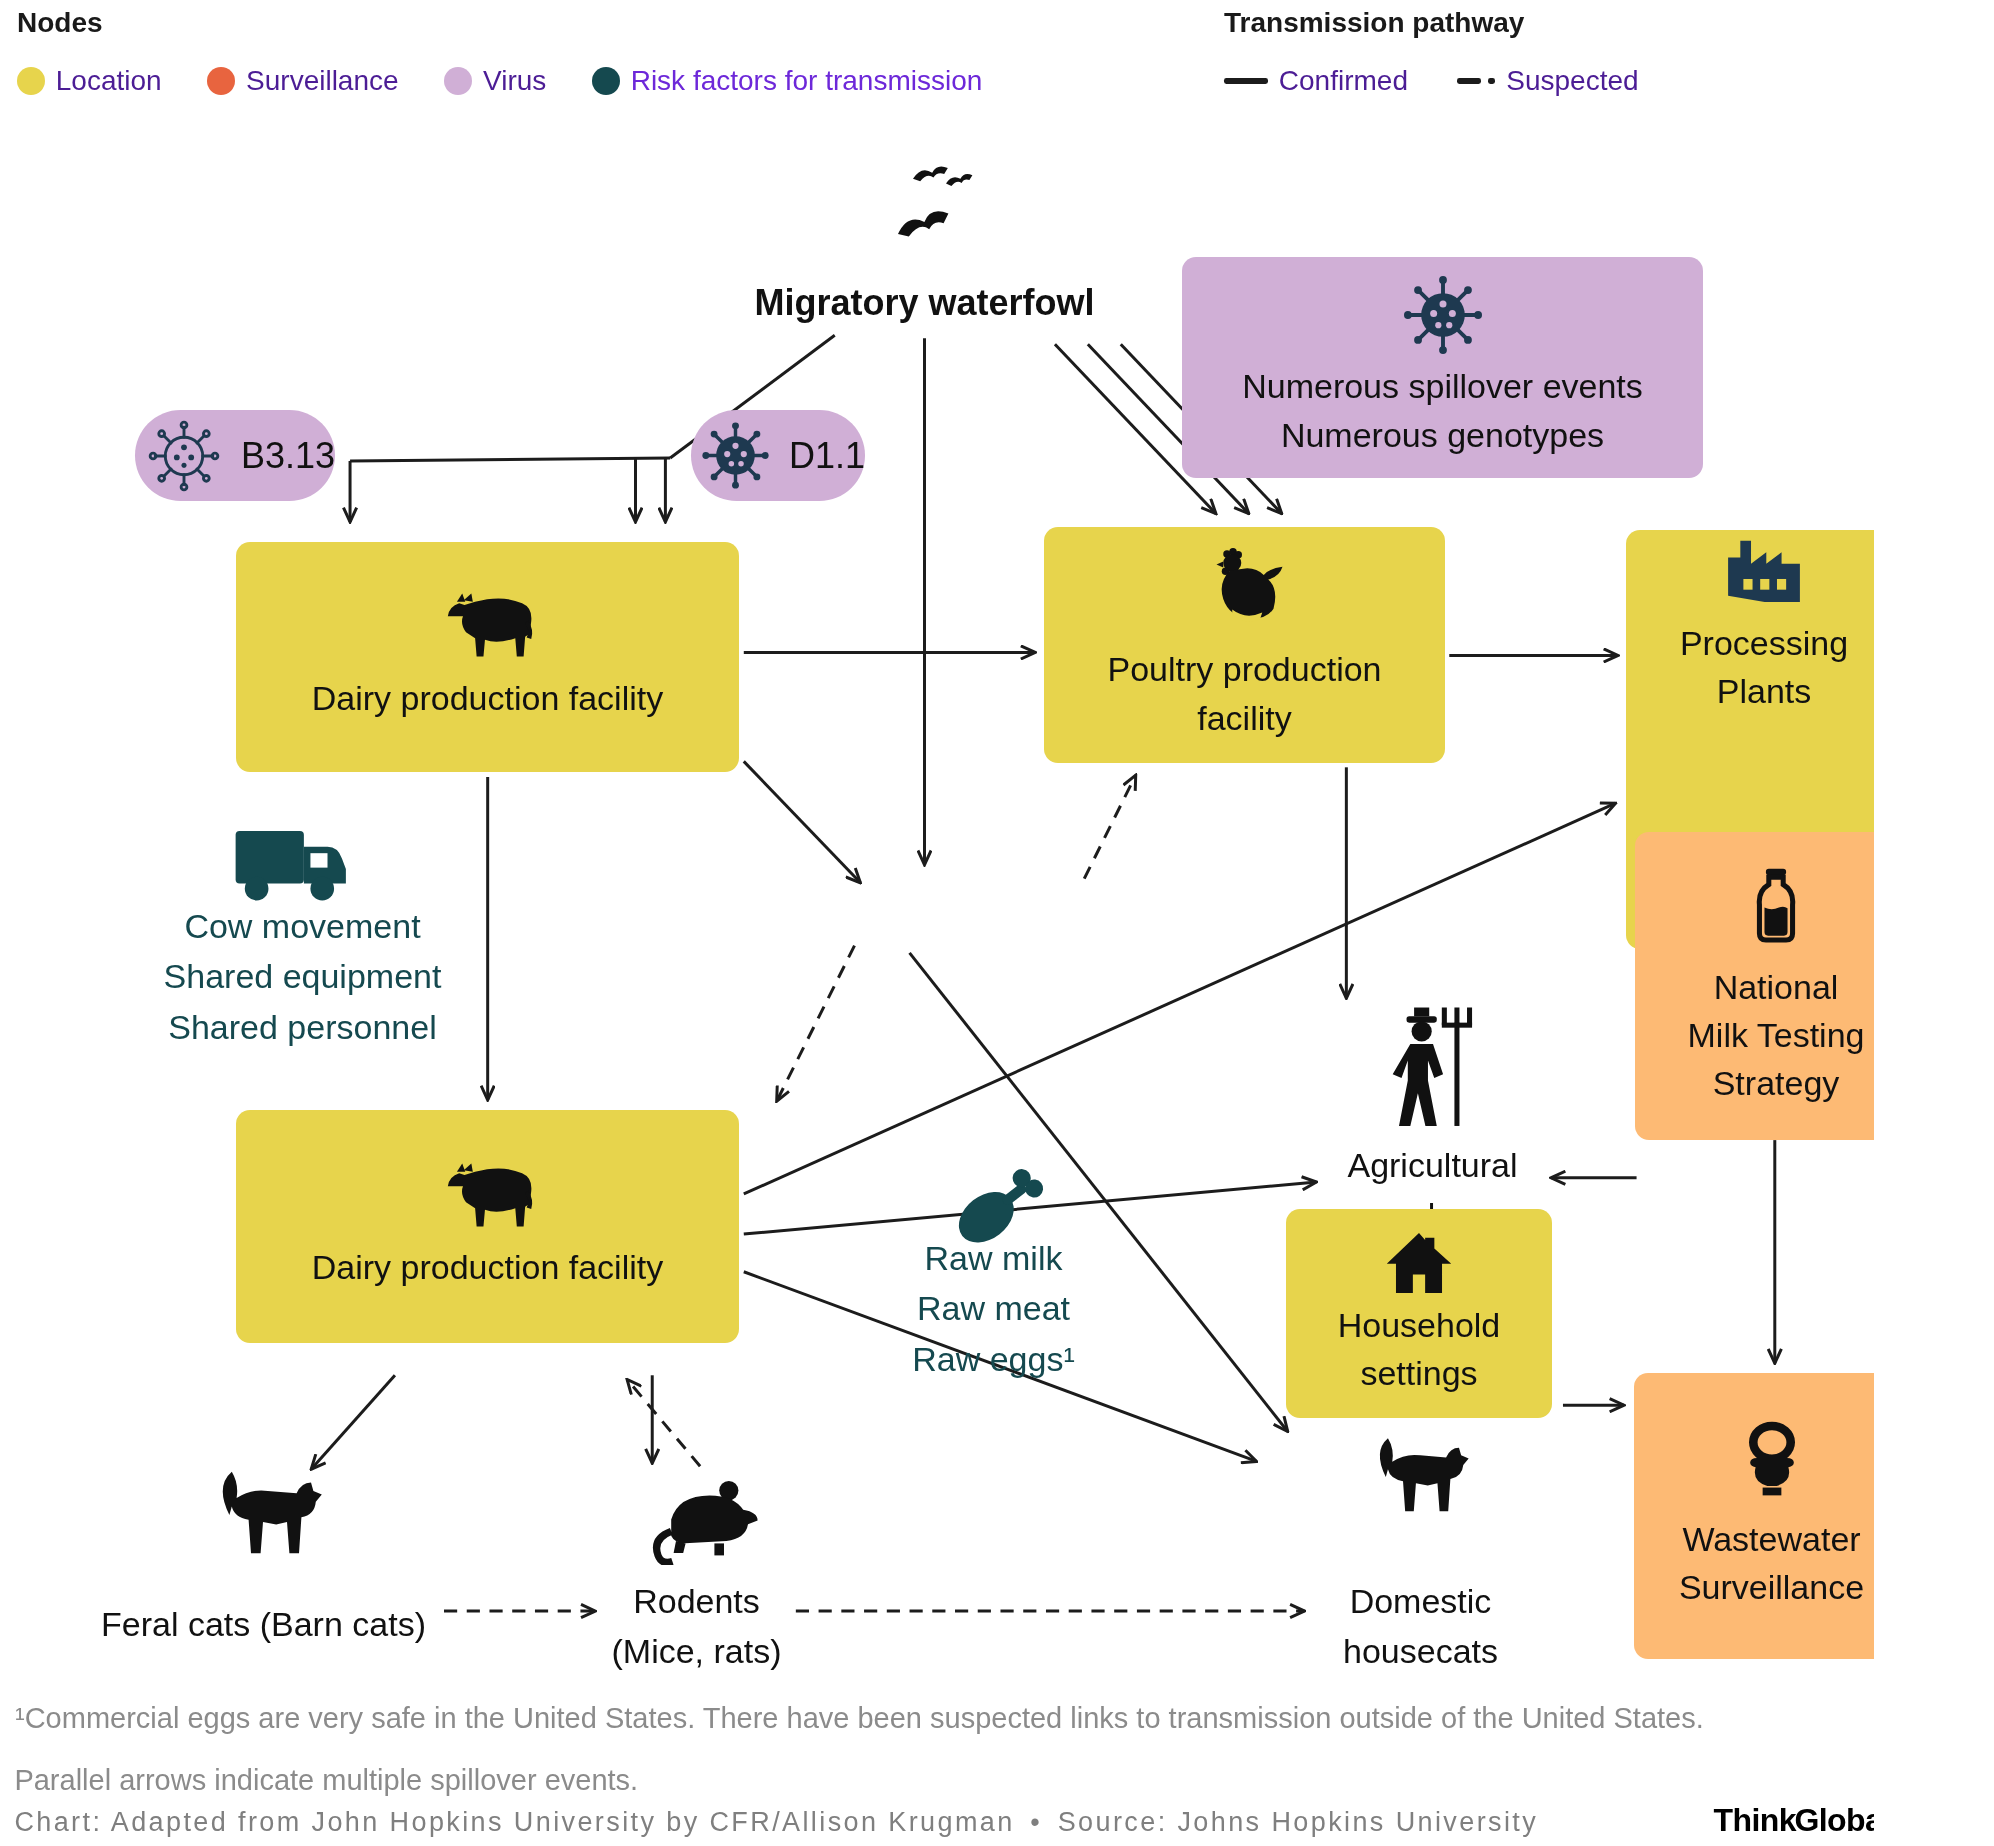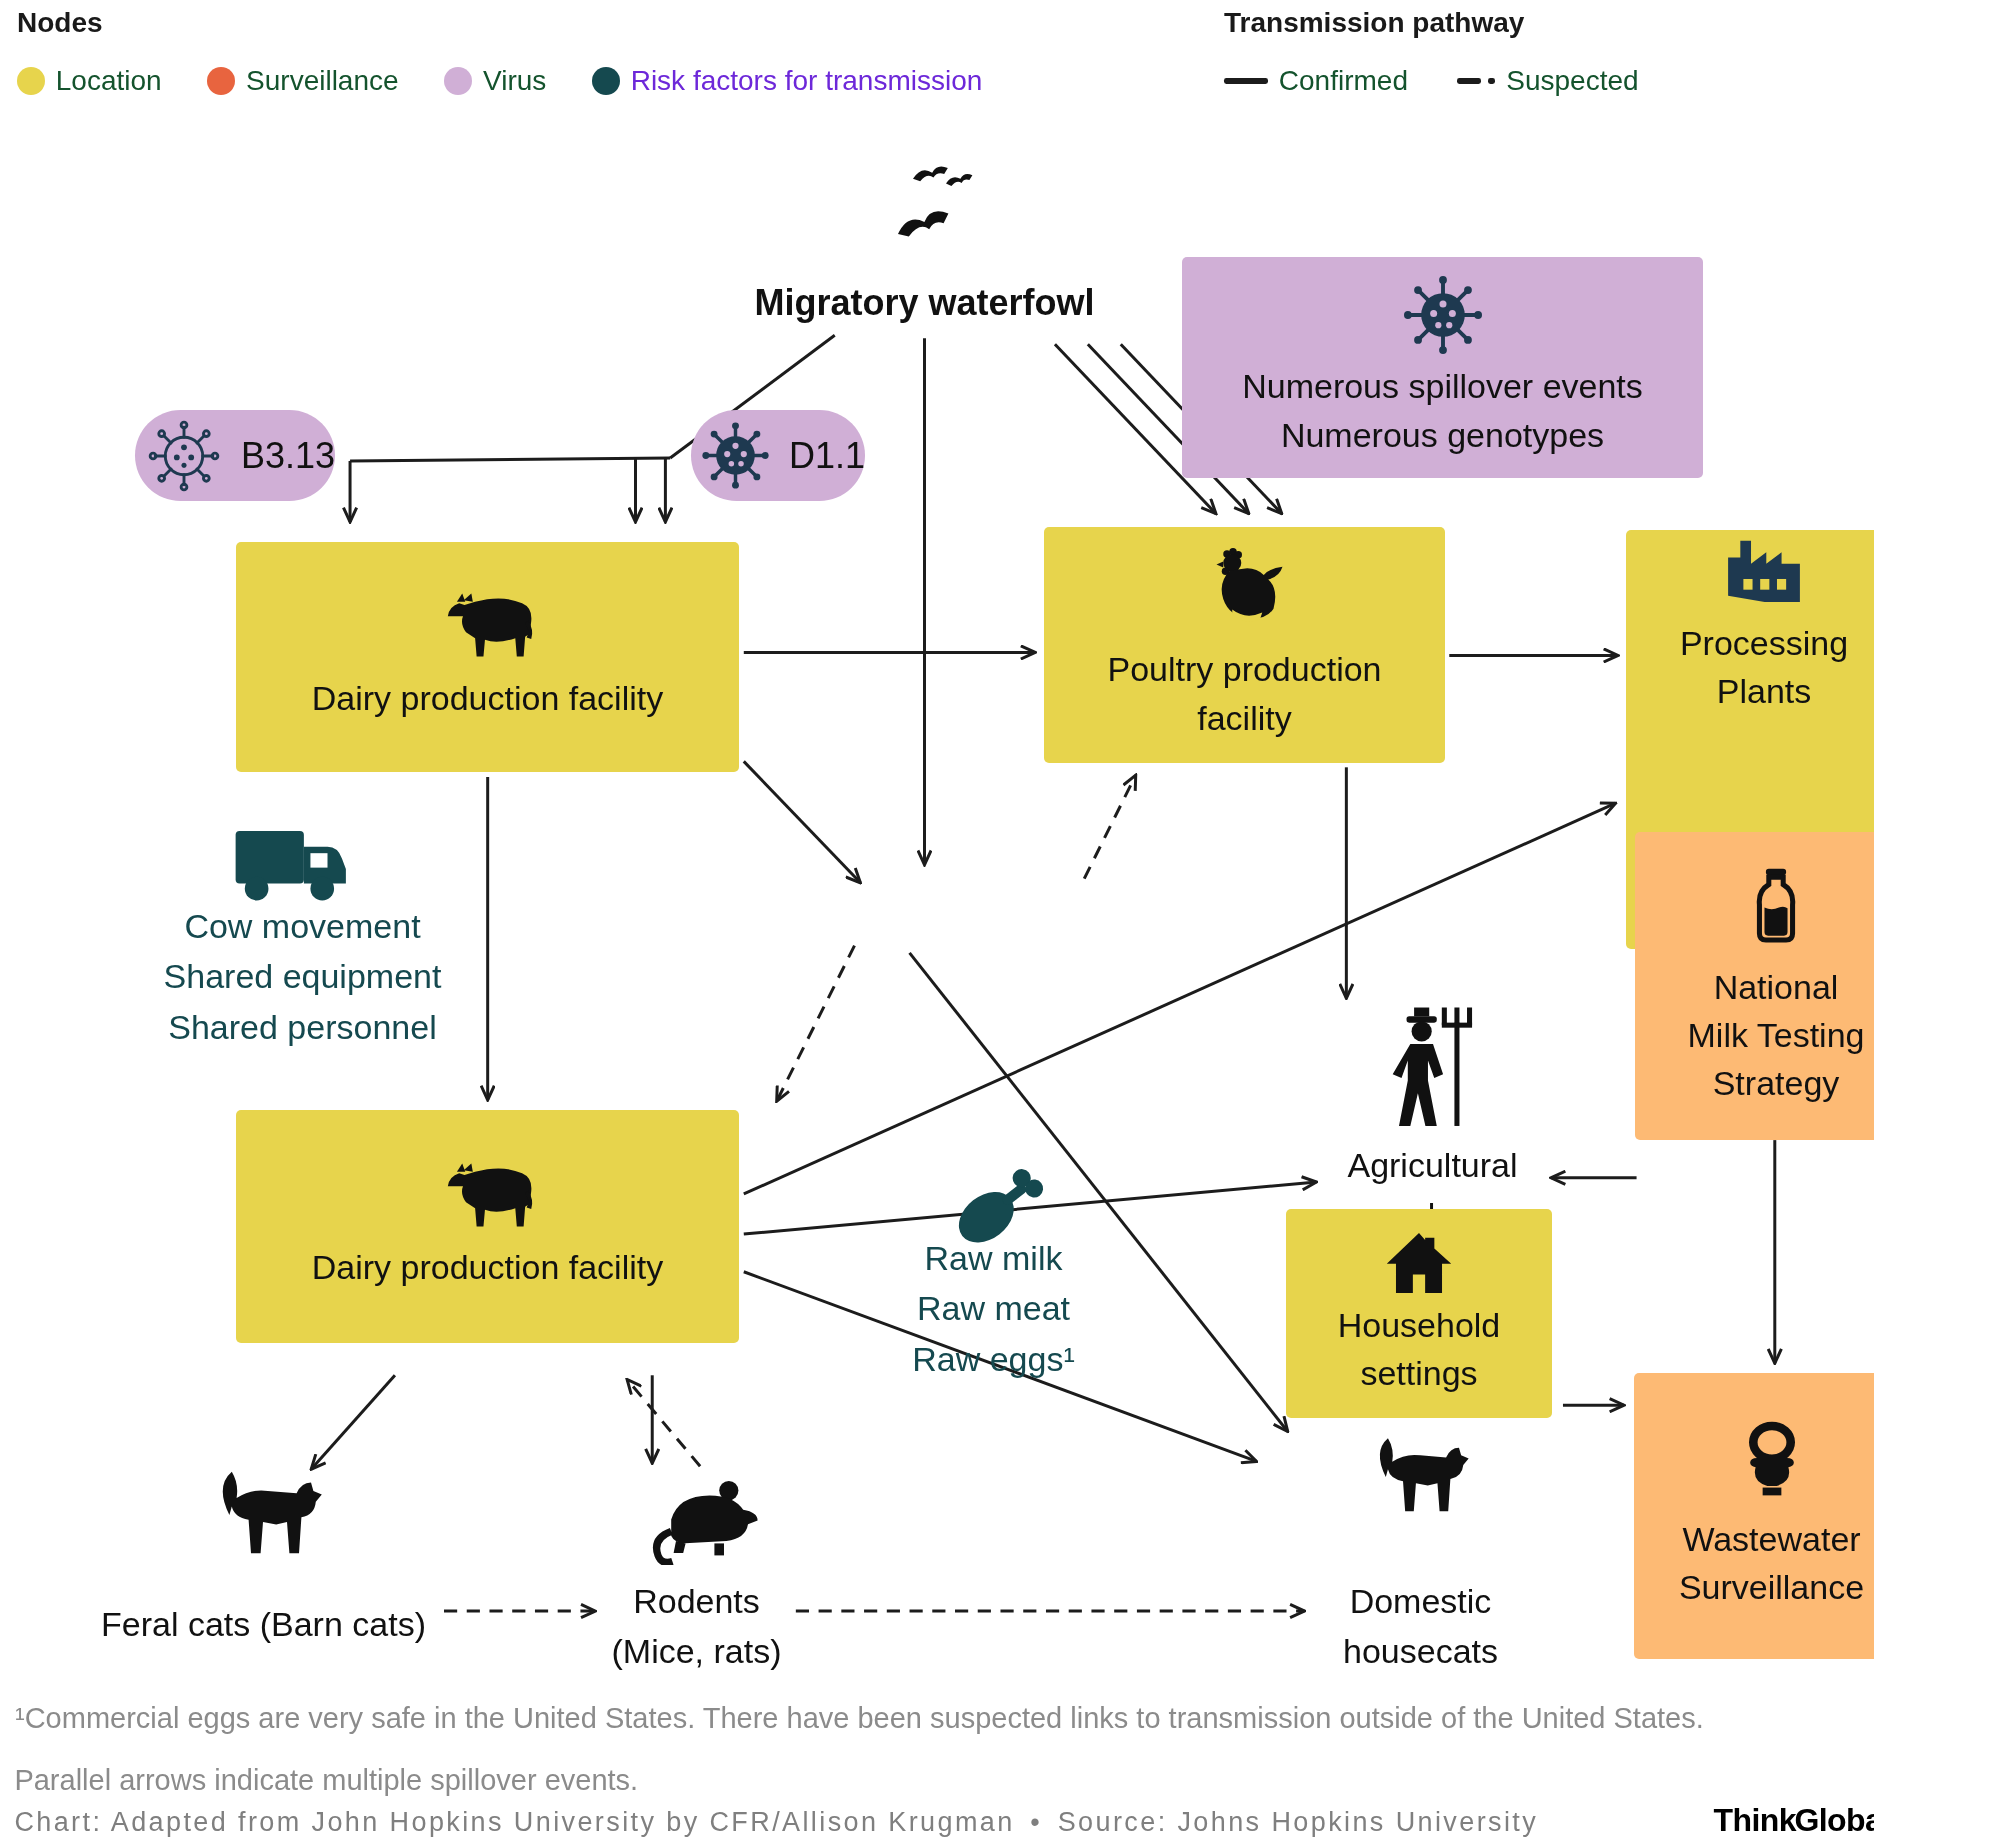--- a/index.html
+++ b/index.html
@@ -4,24 +4,24 @@
 <style>
   html,body{margin:0;padding:0;background:#ffffff;}
   #canvas{position:relative;width:1874px;height:1847px;background:#ffffff;
           font-family:"Liberation Sans",sans-serif;color:#111;overflow:hidden;}
   .abs{position:absolute;}
   .ml{white-space:pre-line;}
   
   .legend-title{font-size:28px;font-weight:bold;color:#1a1a1a;}
   .legend-row{display:flex;align-items:center;gap:10.8px;}
   .dot{width:28px;height:28px;border-radius:50%;display:inline-block;flex:0 0 auto;}
-  .legend-label{font-size:28px;color:#14532d;}
+  .legend-label{font-size:28px;color:#4c1d95;}
   .teal-text{color:#6d28d9;}
   
-  .box{border-radius:5px;display:flex;flex-direction:column;align-items:center;
+  .box{border-radius:14px;display:flex;flex-direction:column;align-items:center;
        justify-content:center;text-align:center;z-index:2;}
   .yellow{background:#E7D44C;}
   .orange{background:#fdba74;}
   .purple{background:#D0AFD6;}
   .node-label{font-size:34px;line-height:1.42;color:#111;}
   .pill{border-radius:48px;display:flex;align-items:center;justify-content:center;
         gap:8.4px;z-index:2;}
   .pill-label{font-size:36px;color:#111;}
   .free-label{font-size:34px;line-height:1.48;text-align:center;z-index:2;}
   .teal-block{color:#15494F;}

